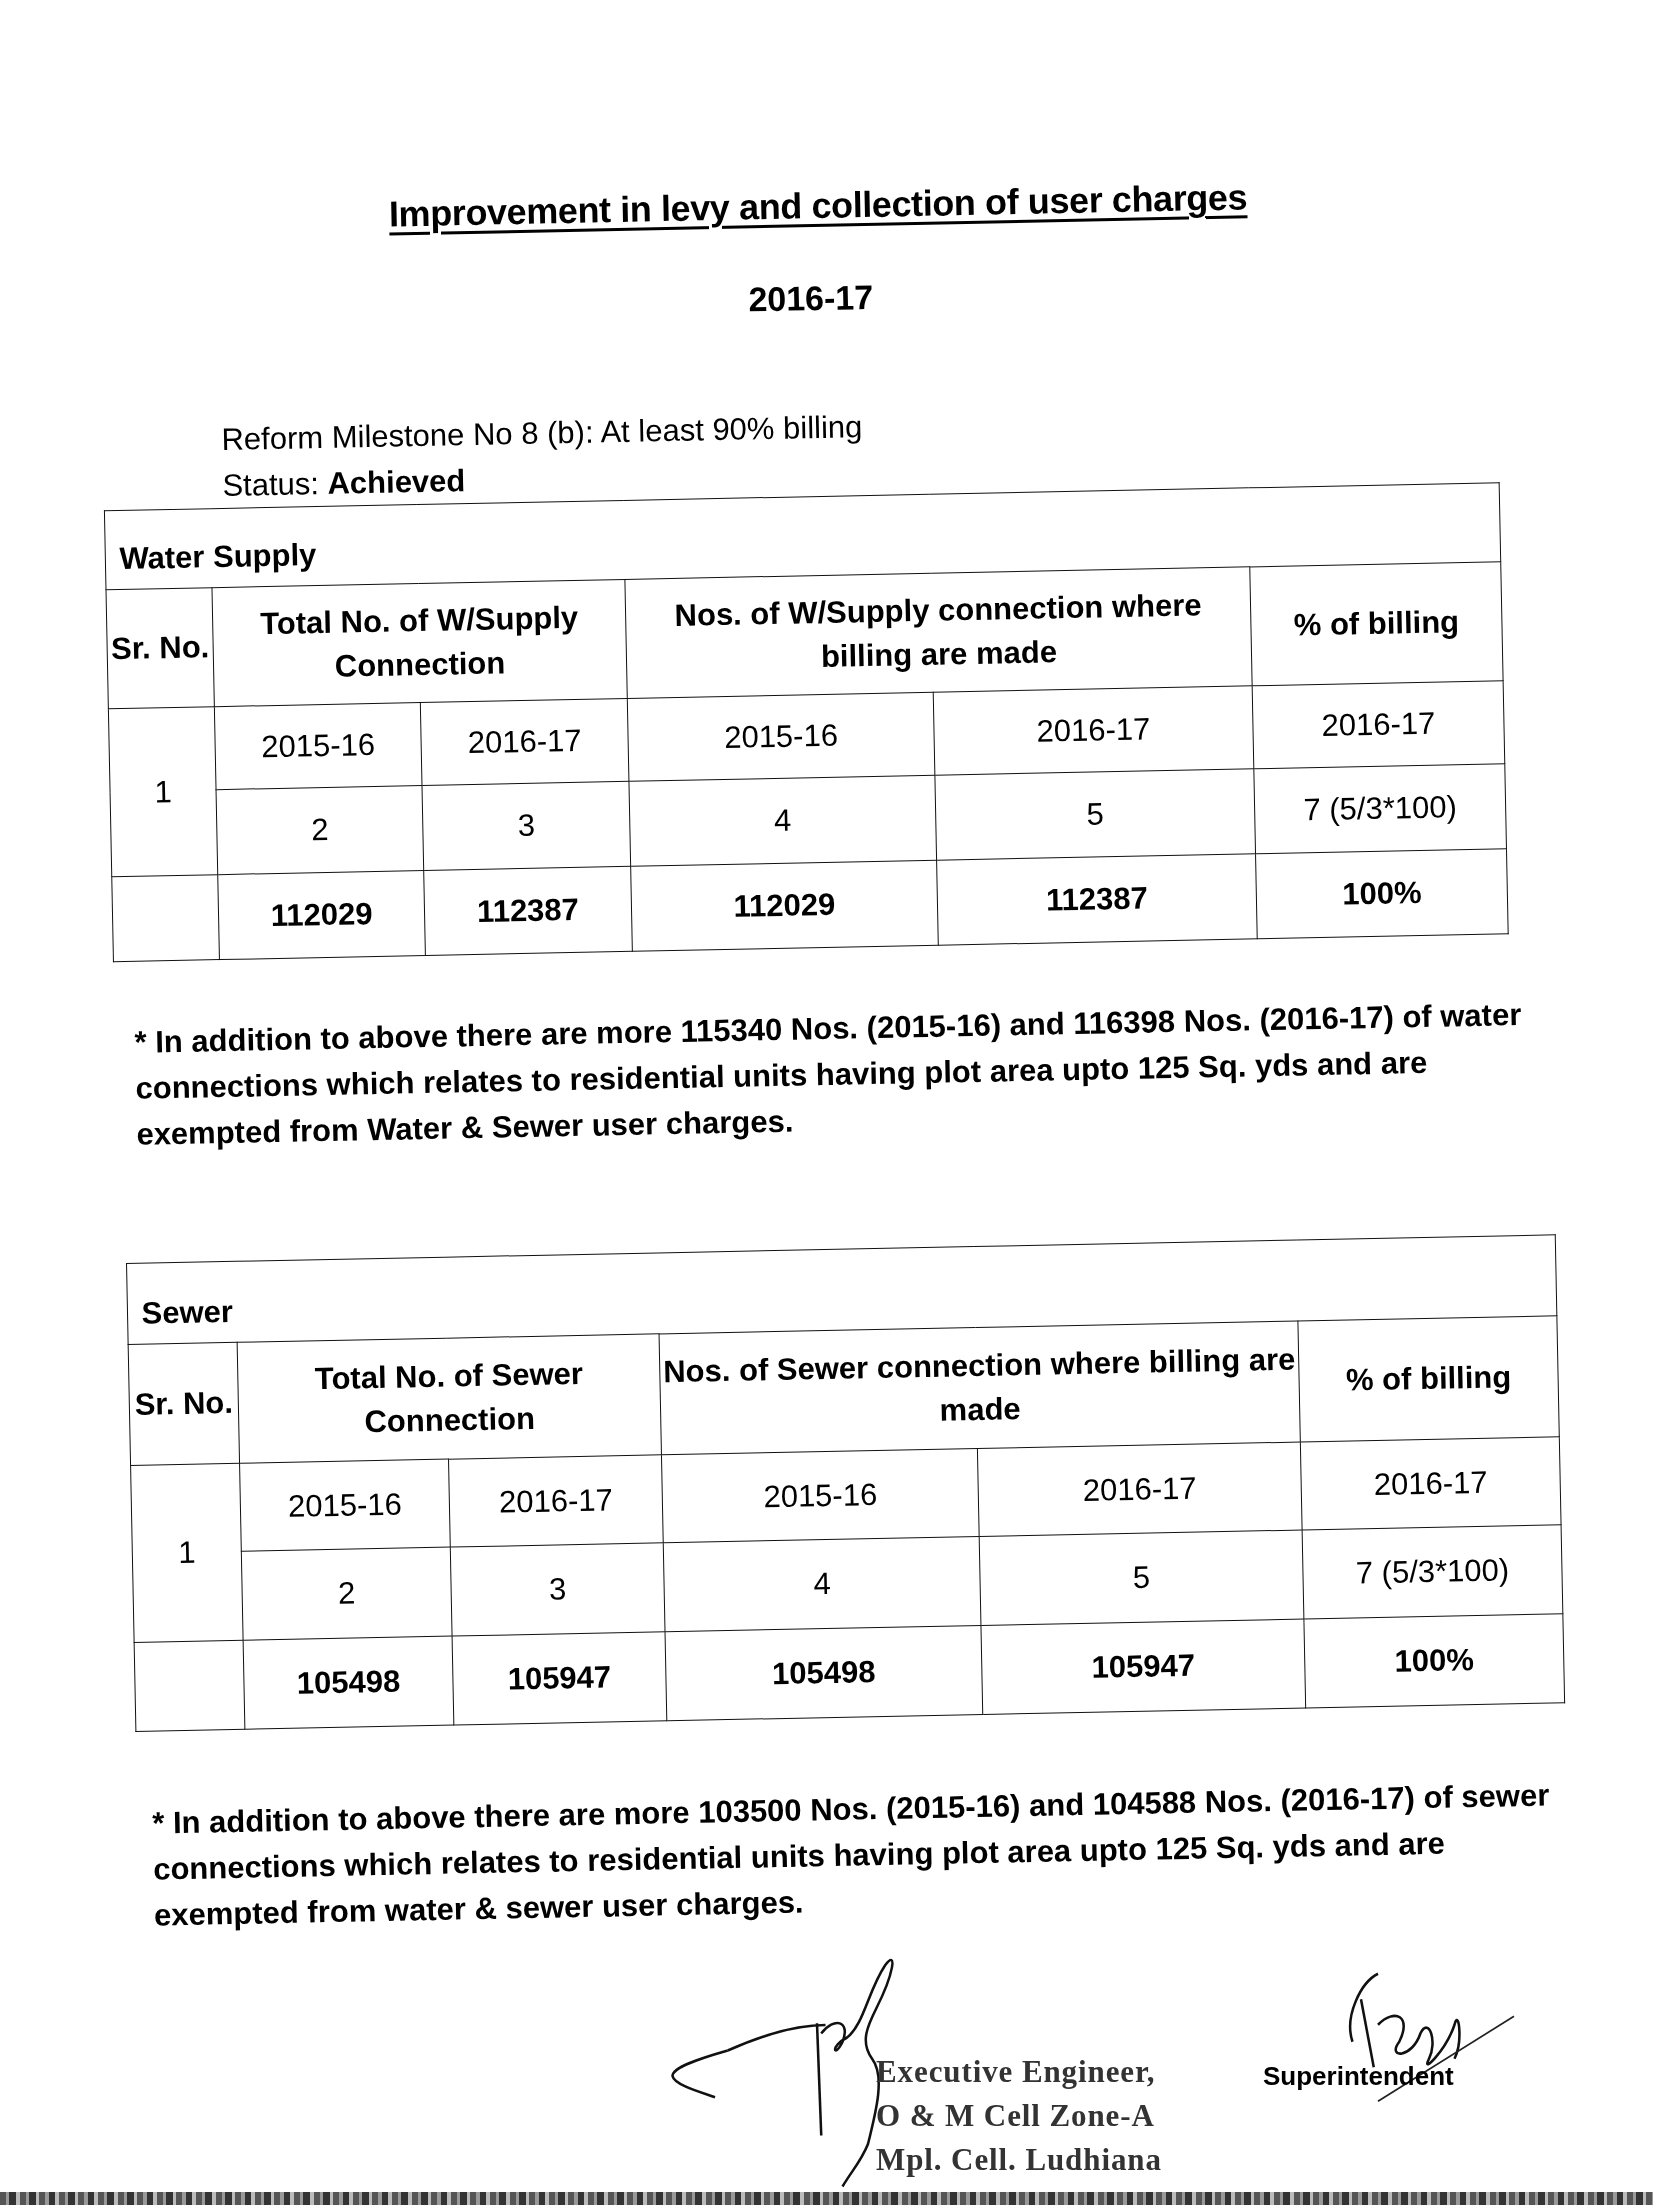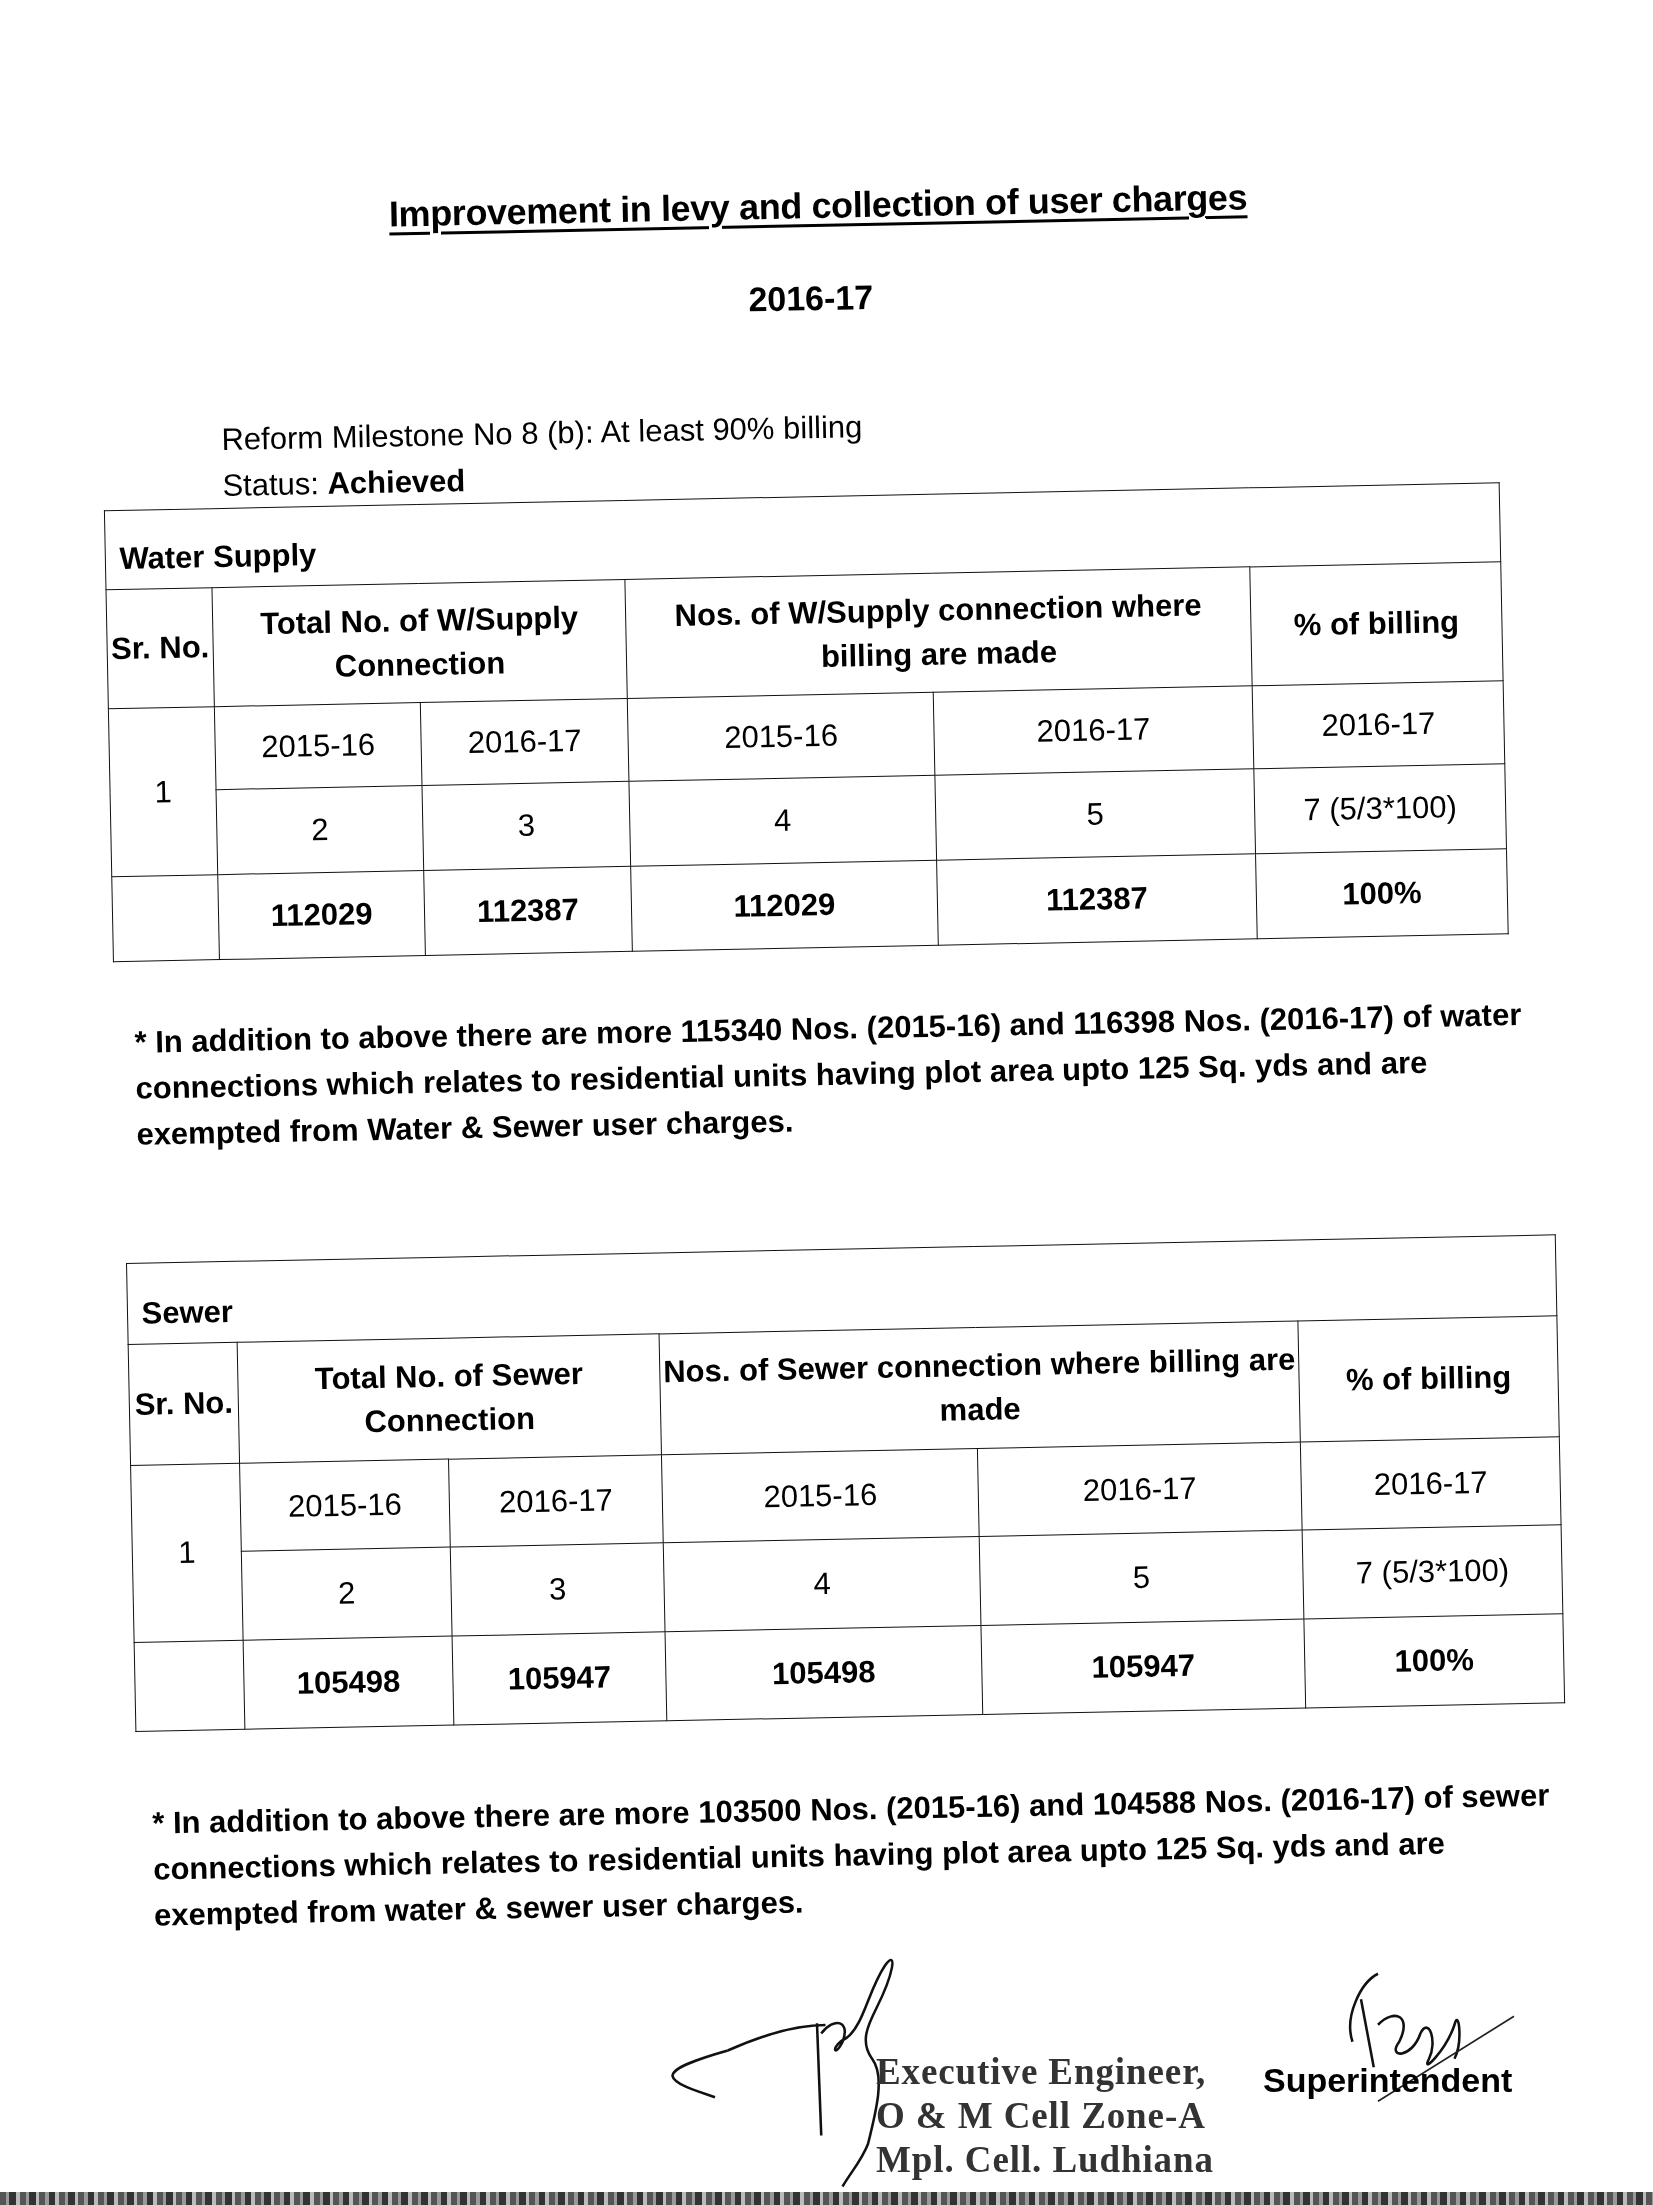--- a/index.html
+++ b/index.html
@@ -23,22 +23,22 @@
 
   #water { left: 116px; top: 496px; width: 1395px; }
   #sewer { left: 123px; top: 1249px; width: 1429px; }
 
   .note { position: absolute; font-size: 31px; font-weight: bold; line-height: 46px; }
   #note-water { left: 136px; top: 1006px; width: 1395px; }
   #note-sewer { left: 138px; top: 1787px; width: 1438px; }
 
   .sig { position: absolute; }
   .stamp { position: absolute; left: 876px; top: 2050px; font-family: "Liberation Serif", serif;
-           font-size: 37px; color: #333; line-height: 44px; font-weight: bold; letter-spacing: 0.9px; }
-  .superintendent { position: absolute; left: 1263px; top: 2061px; font-size: 34px; font-weight: bold; }
+           font-size: 31px; color: #333; line-height: 44px; font-weight: bold; letter-spacing: 0.9px; }
+  .superintendent { position: absolute; left: 1263px; top: 2061px; font-size: 26px; font-weight: bold; }
   .scanedge { position: absolute; left: 0; top: 2192px; width: 1654px; height: 13.6px;
               background: repeating-linear-gradient(90deg, #555 0 6px, #999 6px 9.4px, #333 9.4px 16px, #bbb 16px 19.6px); }
 </style>
 </head>
 <body>
 
 <div class="page">
 <div class="tilt">
 
   <div class="title">Improvement in levy and collection of user charges</div>

